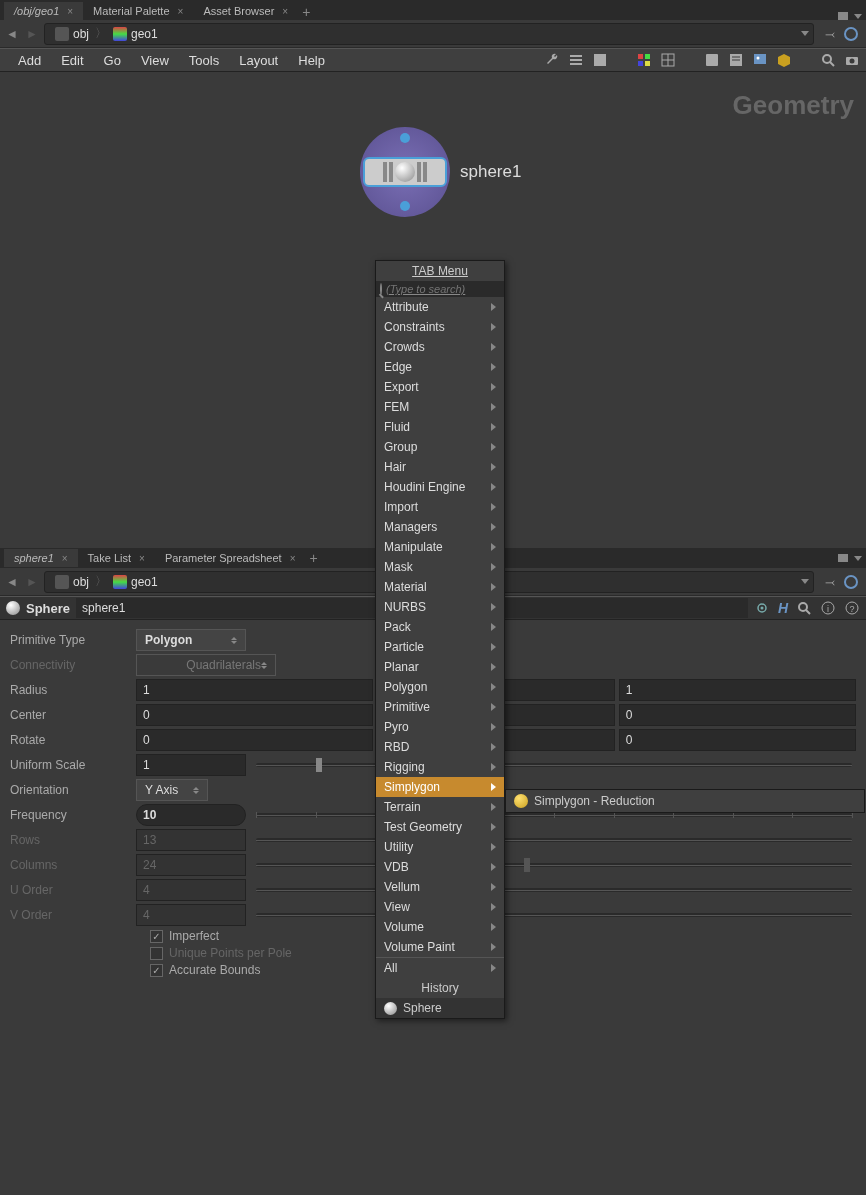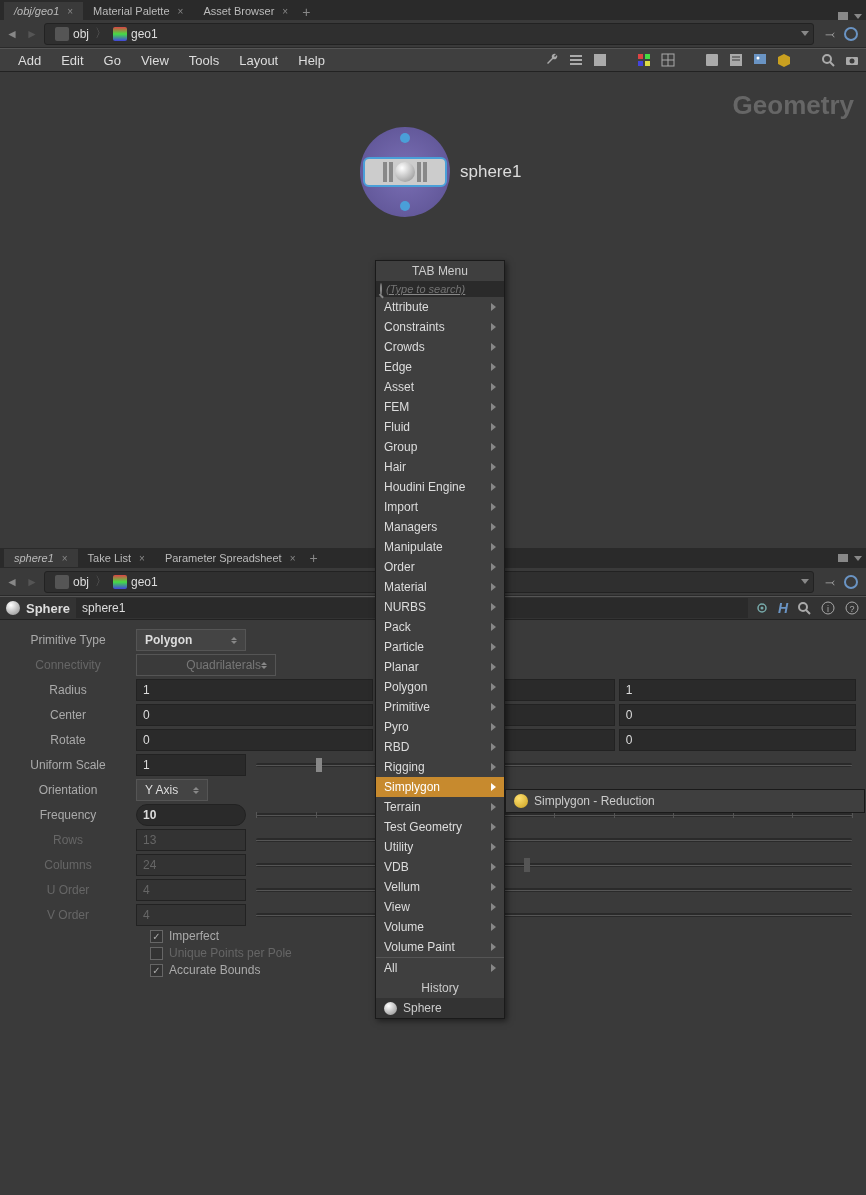--- a/index.html
+++ b/index.html
@@ -38,21 +38,21 @@
   .node { position: absolute; left: 360px; top: 55px; display: flex; align-items: center; gap: 10px; }
   .node-circle { width: 90px; height: 90px; border-radius: 50%; background: radial-gradient(circle at 50% 50%, #7a6fb5, #5a5090); position: relative; display: flex; align-items: center; justify-content: center; }
   .node-pill { width: 84px; height: 30px; background: #ccc; border: 2px solid #4a9fd8; border-radius: 6px; display: flex; align-items: center; justify-content: center; gap: 2px; }
   .node-dot-top, .node-dot-bot { width: 10px; height: 10px; background: #4a9fd8; border-radius: 50%; position: absolute; left: 50%; transform: translateX(-50%); }
   .node-dot-top { top: 6px; } .node-dot-bot { bottom: 6px; }
   .sphere-ball { width: 20px; height: 20px; border-radius: 50%; background: radial-gradient(circle at 35% 30%, #fff, #888); }
   .node-label { font-size: 17px; color: #ddd; }
 
   
   .tabmenu { position: absolute; left: 375px; top: 260px; width: 130px; background: #3f3f3f; border: 1px solid #1a1a1a; box-shadow: 2px 2px 6px rgba(0,0,0,0.5); z-index: 100; }
-  .tabmenu-header { text-align: center; padding: 3px; font-size: 12px; color: #ccc; background: #3f3f3f; }
+  .tabmenu-header { text-align: center; padding: 3px; font-size: 12px; color: #ccc; background: #3f3f3f; text-decoration: underline; }
   .tabmenu-search { display: flex; align-items: center; background: #2a2a2a; padding: 2px 4px; gap: 4px; }
   .tabmenu-search input { background: transparent; border: none; color: #888; font-size: 11px; outline: none; font-style: italic; flex: 1; text-decoration: underline; }
   .search-ico { width: 12px; height: 12px; border: 1.5px solid #888; border-radius: 50%; position: relative; }
   .search-ico::after { content: ""; position: absolute; width: 5px; height: 1.5px; background: #888; bottom: -2px; right: -3px; transform: rotate(45deg); }
   .tabmenu-item { display: flex; align-items: center; justify-content: space-between; padding: 3px 8px; font-size: 12px; color: #ddd; cursor: pointer; }
   .tabmenu-item:hover, .tabmenu-item.hover { background: #c78a2e; color: #fff; }
   .tabmenu-arrow { width: 0; height: 0; border-top: 4px solid transparent; border-bottom: 4px solid transparent; border-left: 5px solid #888; }
   .tabmenu-item.hover .tabmenu-arrow { border-left-color: #fff; }
   .tabmenu-sep { border-top: 1px solid #555; }
   .tabmenu-history { text-align: center; padding: 3px; font-size: 12px; color: #ccc; }
@@ -65,21 +65,21 @@
 
   
   .param-header { height: 24px; background: #333; display: flex; align-items: center; padding: 0 6px; gap: 6px; border-top: 1px solid #555; border-bottom: 1px solid #222; position: relative; }
   .param-header .bold { font-weight: bold; font-size: 13px; color: #ddd; }
   .param-name-field { background: #2a2a2a; color: #ddd; padding: 3px 6px; flex: 1; font-size: 12px; border: none; }
   .param-header-right { display: flex; gap: 8px; align-items: center; }
 
   
   .params { padding: 6px 10px; background: #3a3a3a; }
   .param-row { display: flex; align-items: center; margin: 3px 0; gap: 6px; }
-  .param-label { width: 120px; text-align: center; font-size: 12px; color: #aaa; padding-right: 4px; }
+  .param-label { width: 120px; text-align: left; font-size: 12px; color: #aaa; padding-right: 4px; }
   .param-label.dim { color: #666; }
   .combo { background: #444; border: 1px solid #555; padding: 3px 8px; font-size: 12px; color: #ddd; width: 110px; display: flex; align-items: center; justify-content: space-between; font-weight: bold; }
   .combo.dim { color: #777; font-weight: normal; background: #3a3a3a; width: 140px; justify-content: flex-end; }
   .combo-arrows { display: flex; flex-direction: column; gap: 1px; }
   .combo-arrows span { width: 0; height: 0; border-left: 3px solid transparent; border-right: 3px solid transparent; }
   .combo-arrows .up { border-bottom: 3px solid #888; }
   .combo-arrows .dn { border-top: 3px solid #888; }
   .num-field { background: #2a2a2a; border: 1px solid #222; color: #ddd; padding: 3px 6px; font-size: 12px; width: 110px; }
   .num-field.dim { color: #666; background: #333; }
   .num-field.bold { font-weight: bold; border-radius: 11px; }
@@ -434,21 +434,21 @@
       </div>
       <div class="tabmenu-item">
         <span>Crowds</span>
         <div class="tabmenu-arrow"></div>
       </div>
       <div class="tabmenu-item">
         <span>Edge</span>
         <div class="tabmenu-arrow"></div>
       </div>
       <div class="tabmenu-item">
-        <span>Asset</span>
+        <span>Export</span>
         <div class="tabmenu-arrow"></div>
       </div>
       <div class="tabmenu-item">
         <span>FEM</span>
         <div class="tabmenu-arrow"></div>
       </div>
       <div class="tabmenu-item">
         <span>Fluid</span>
         <div class="tabmenu-arrow"></div>
       </div>
@@ -470,21 +470,21 @@
       </div>
       <div class="tabmenu-item">
         <span>Managers</span>
         <div class="tabmenu-arrow"></div>
       </div>
       <div class="tabmenu-item">
         <span>Manipulate</span>
         <div class="tabmenu-arrow"></div>
       </div>
       <div class="tabmenu-item">
-        <span>Order</span>
+        <span>Mask</span>
         <div class="tabmenu-arrow"></div>
       </div>
       <div class="tabmenu-item">
         <span>Material</span>
         <div class="tabmenu-arrow"></div>
       </div>
       <div class="tabmenu-item">
         <span>NURBS</span>
         <div class="tabmenu-arrow"></div>
       </div>

